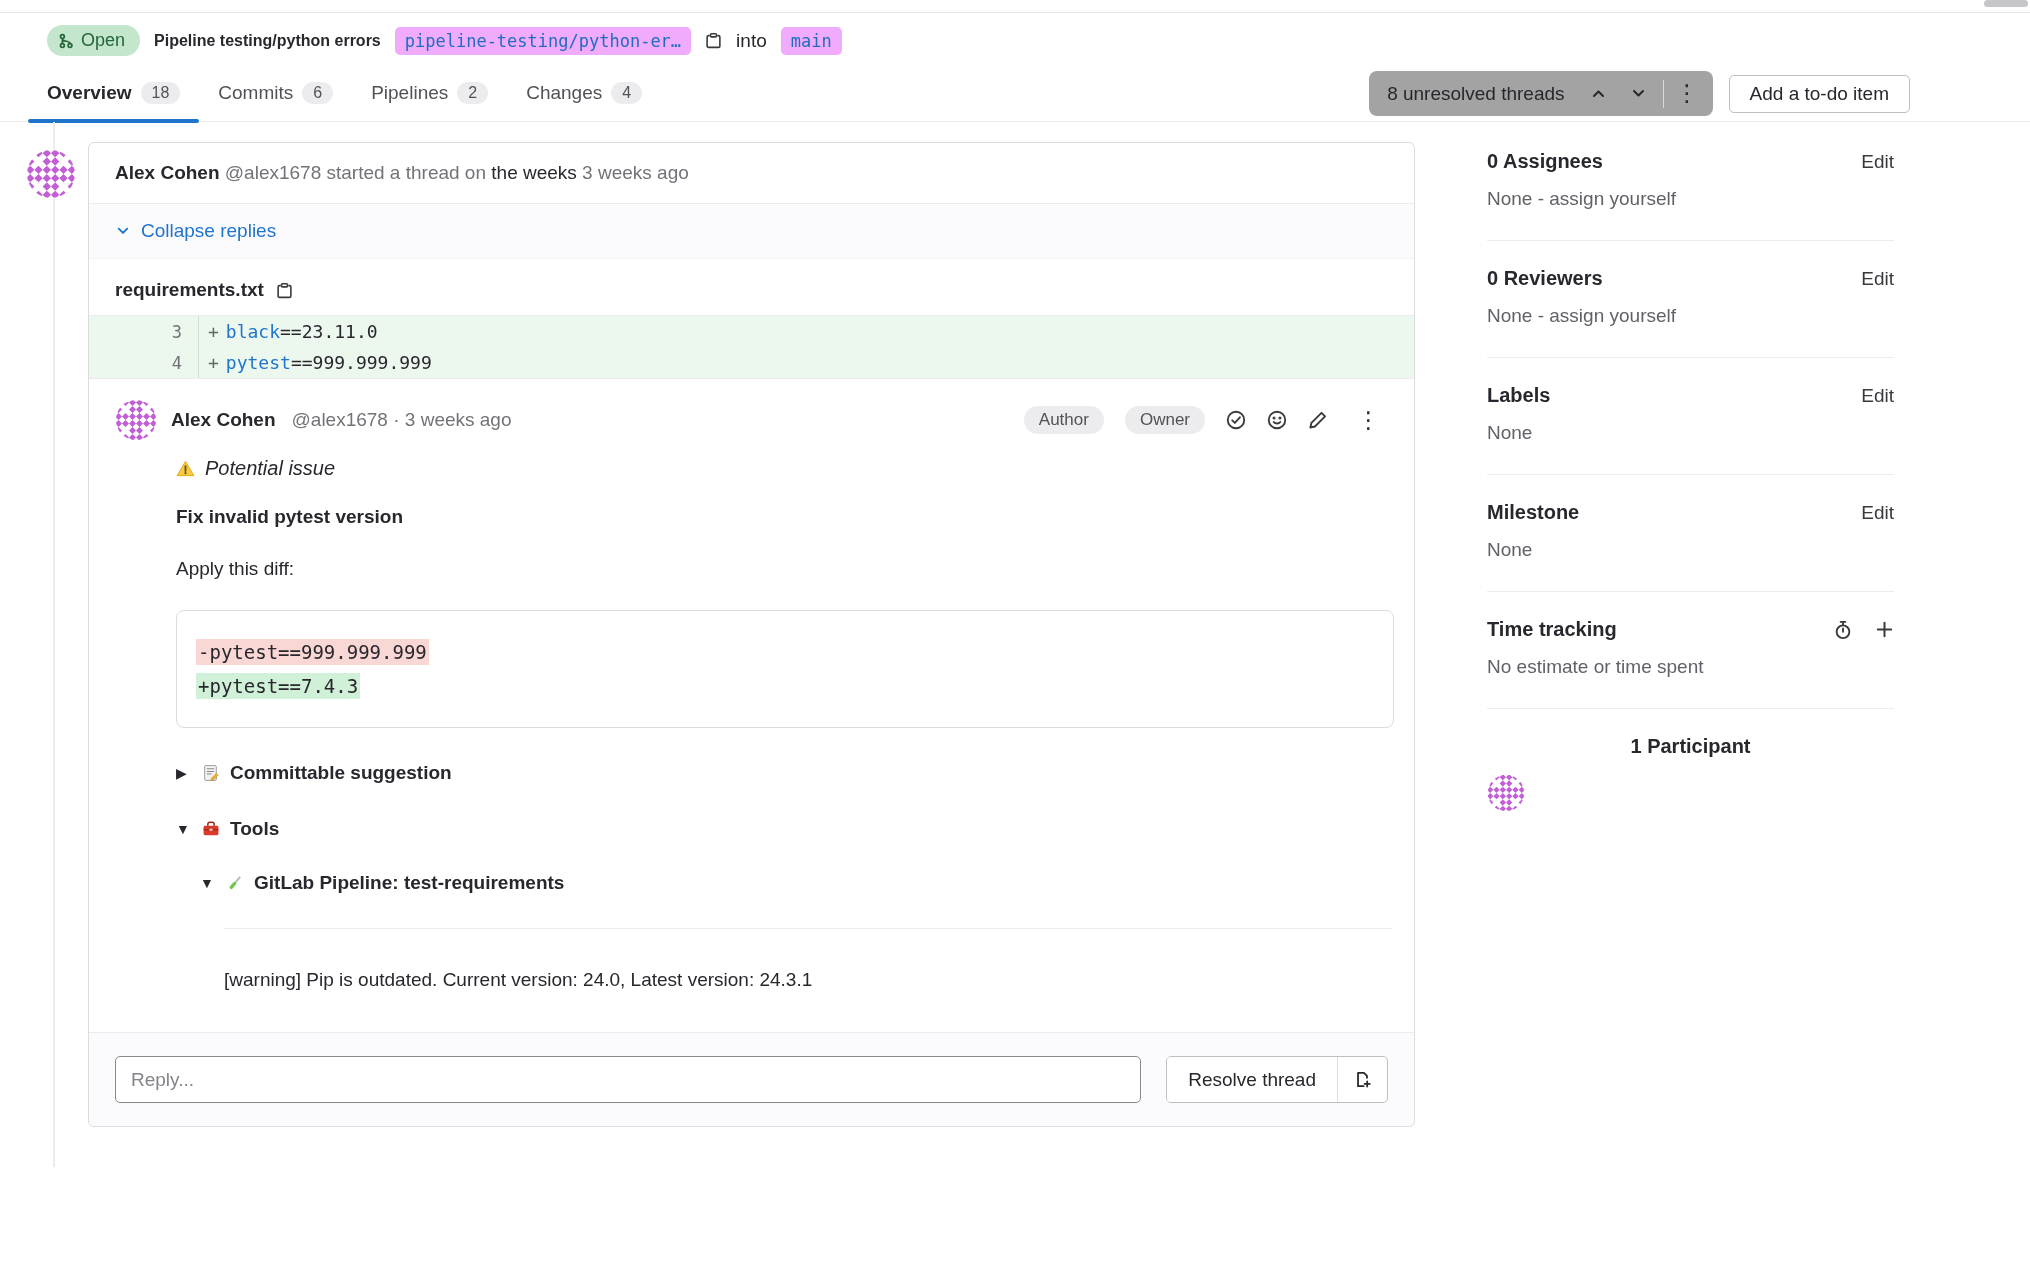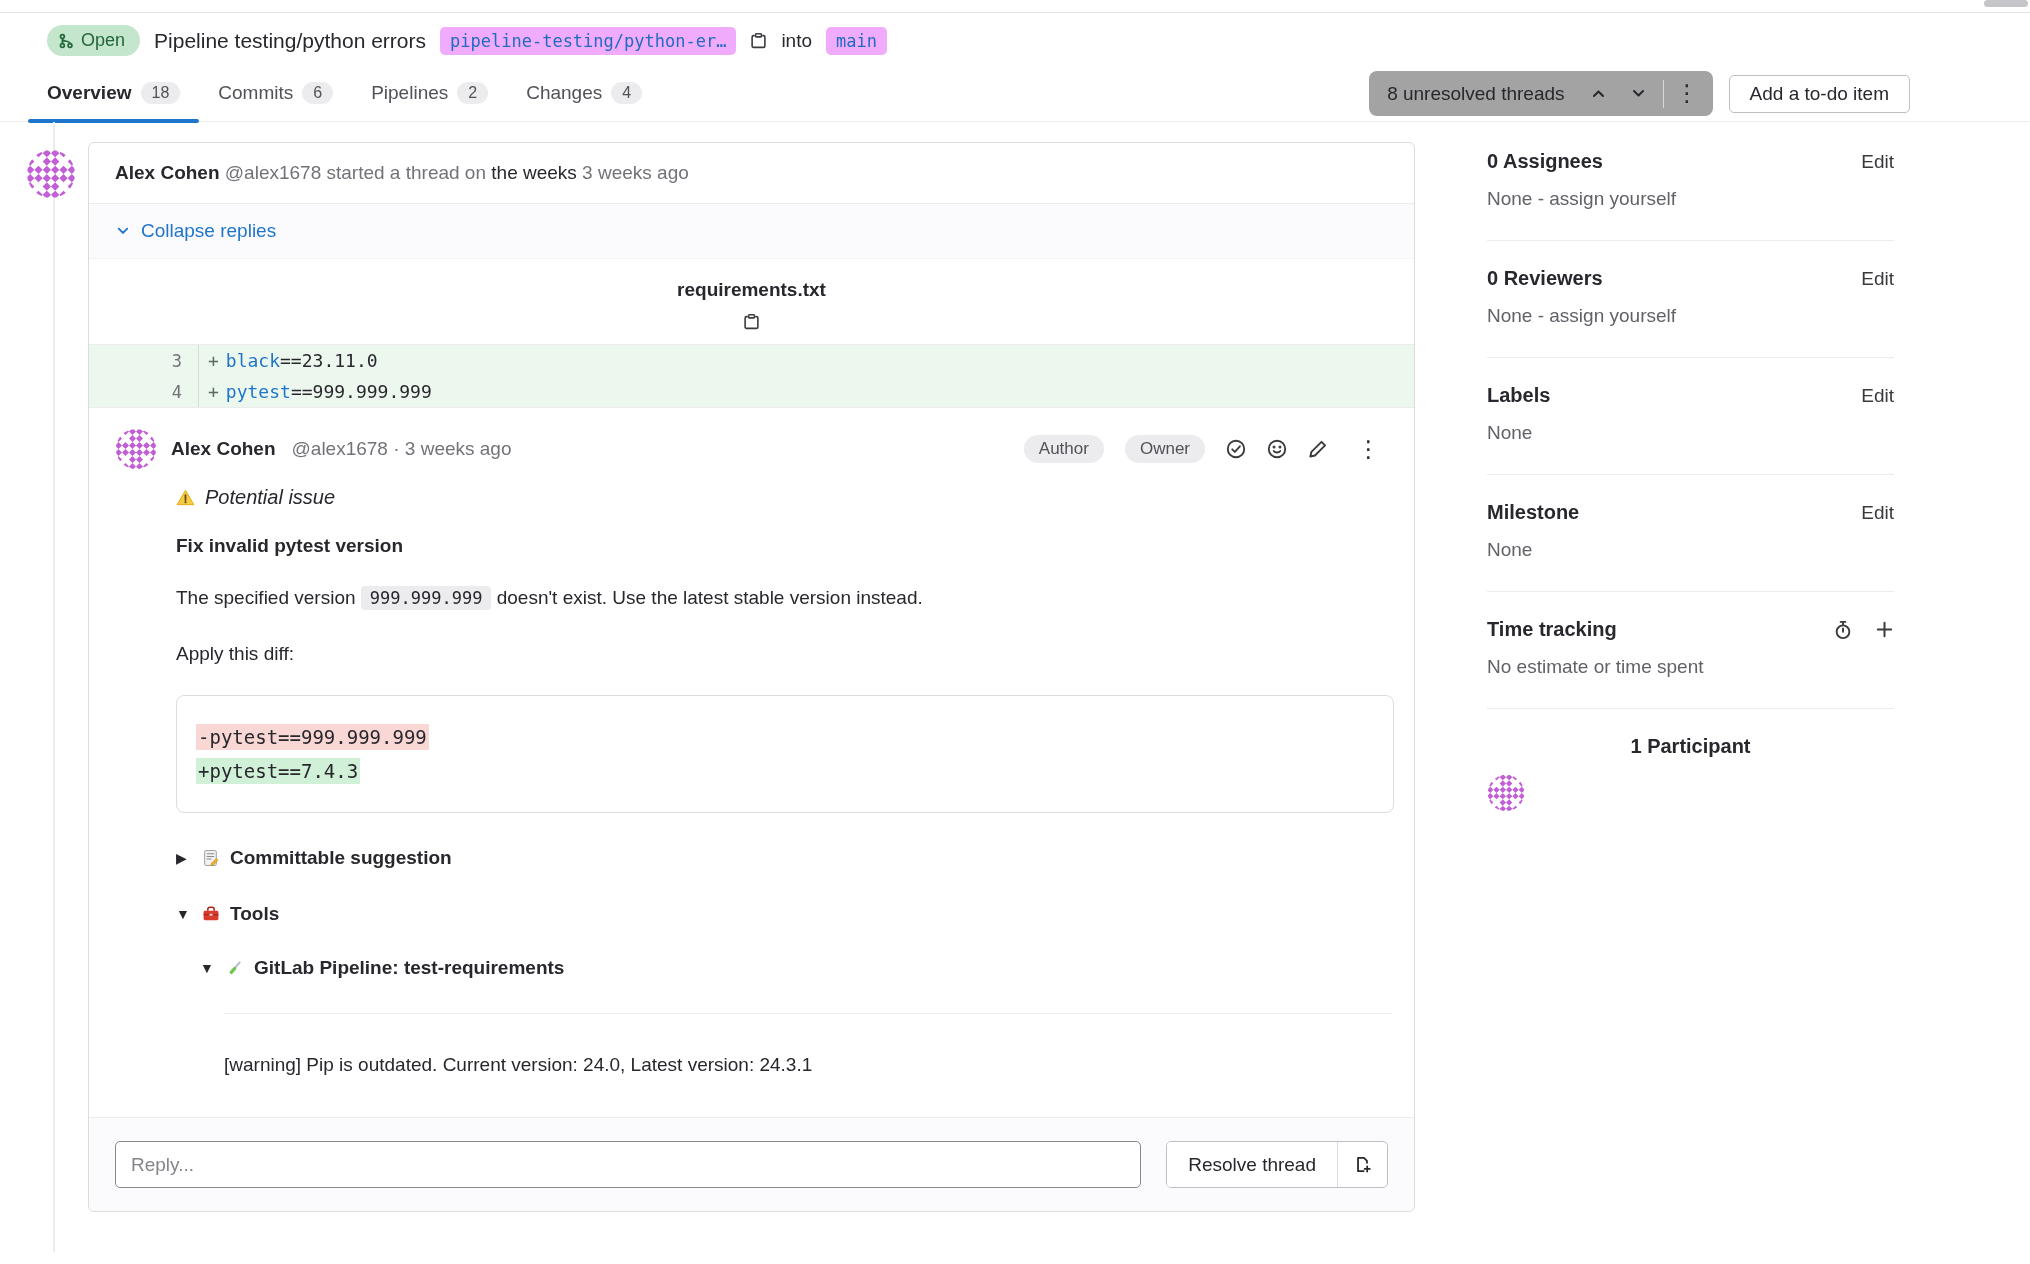--- a/index.html
+++ b/index.html
@@ -9,21 +9,21 @@
 
   
   .top-strip { height: 13px; border-bottom: 1px solid #e5e5e8; position: relative; }
   .scroll-nub { position: absolute; right: 2px; top: 0; width: 44px; height: 7px;
     background: #c6c6ca; border-radius: 4px; }
 
   
   .mr-header { display: flex; align-items: center; gap: 14px; padding: 12px 0 8px 47px; }
   .badge-open { display: inline-flex; align-items: center; gap: 7px; background: #c3e6cd;
     color: #24663b; border-radius: 999px; padding: 5px 15px 5px 11px; font-size: 18px; }
-  .mr-title { font-size: 21px; font-weight: 400; color: #28272d; }
+  .mr-title { font-size: 16px; font-weight: 700; color: #28272d; }
   .branch-badge { font-family: "DejaVu Sans Mono", "Liberation Mono", monospace;
     background: #f0abfc; color: #1f6cc0; border-radius: 5px; padding: 4px 10px; font-size: 17px; }
   .copy-btn { display: inline-flex; align-items: center; color: #3a3a3f; cursor: pointer; }
   .into-label { font-size: 19px; color: #28272d; }
 
   
   .tabs-row { display: flex; align-items: center; padding-left: 28px; height: 58px;
     border-bottom: 1px solid #ececef; position: relative; }
   .tab { display: inline-flex; align-items: center; gap: 9px; padding: 0 19px; height: 100%;
     font-size: 19px; color: #535158; position: relative; cursor: pointer; }
@@ -53,21 +53,21 @@
   
   .card { margin: 20px 0 0 88px; width: 1327px; border: 1px solid #dcdcde; border-radius: 6px;
     background: #fff; position: relative; }
   .card-header { padding: 19px 26px; font-size: 19px; border-bottom: 1px solid #ececef; }
   .card-header .name { font-weight: 700; color: #28272d; }
   .card-header .muted { color: #737278; }
   .card-header .diff-link { color: #28272d; }
   .collapse-row { background: #fbfafd; padding: 16px 26px; border-bottom: 1px solid #f3f2f5;
     display: flex; align-items: center; gap: 10px; }
   .collapse-link { color: #1f75cb; font-size: 19px; cursor: pointer; display: inline-flex; align-items: center; gap: 10px; }
-  .file-row { padding: 20px 26px 14px; display: flex; align-items: center; gap: 12px; flex-direction: column; }
+  .file-row { padding: 20px 26px 14px; display: flex; align-items: center; gap: 12px; }
   .file-name { font-weight: 700; font-size: 19px; color: #28272d; }
 
   
   .diff-block { border-top: 1px solid #ececef; border-bottom: 1px solid #ececef; }
   .diff-line { display: flex; background: #ecf7ee; height: 31px; align-items: center; }
   .diff-gutter { width: 110px; flex: none; text-align: right; padding-right: 16px; color: #737278;
     font-size: 17px; border-right: 1px solid #d2ded4; height: 100%; display: flex;
     align-items: center; justify-content: flex-end; }
   .diff-code { font-size: 18px; padding-left: 9px; color: #28272d; }
   .diff-sign { color: #5b6b5e; margin-right: 7px; }
@@ -348,25 +348,20 @@
         <div class="comment-body">
           <div class="issue-row">
             <svg width="19" height="19" viewBox="0 0 17 16">
                 <use href="#ic-warning"></use>
               </svg>
             <span class="issue-label">Potential issue</span>
           </div>
 
           <div class="c-title">Fix invalid pytest version</div>
 
-          <div class="c-par">
-            <span>The specified version</span>
-            <span class="inline-code">999.999.999</span>
-            <span>doesn't exist. Use the latest stable version instead.</span>
-          </div>
 
           <div class="c-par apply-label">Apply this diff:</div>
 
           <div class="code-block mono">
             <div><span class="line-removed">-pytest==999.999.999</span></div>
             <div><span class="line-added">+pytest==7.4.3</span></div>
           </div>
 
           <div class="details-row">
             <span class="tri">▶</span>

